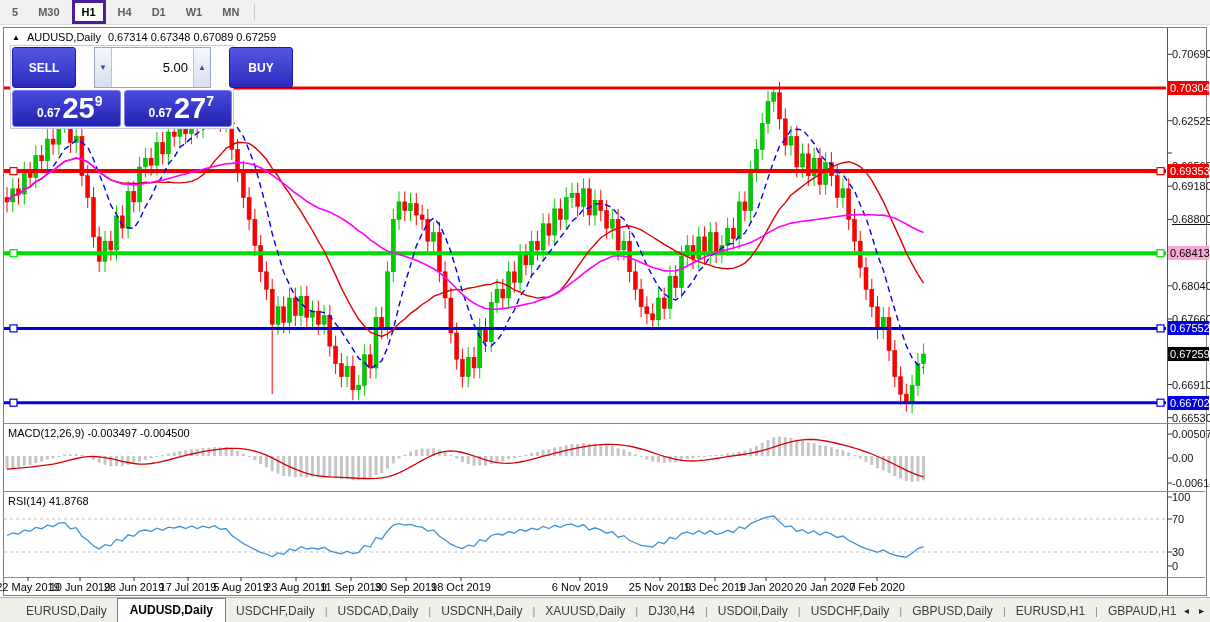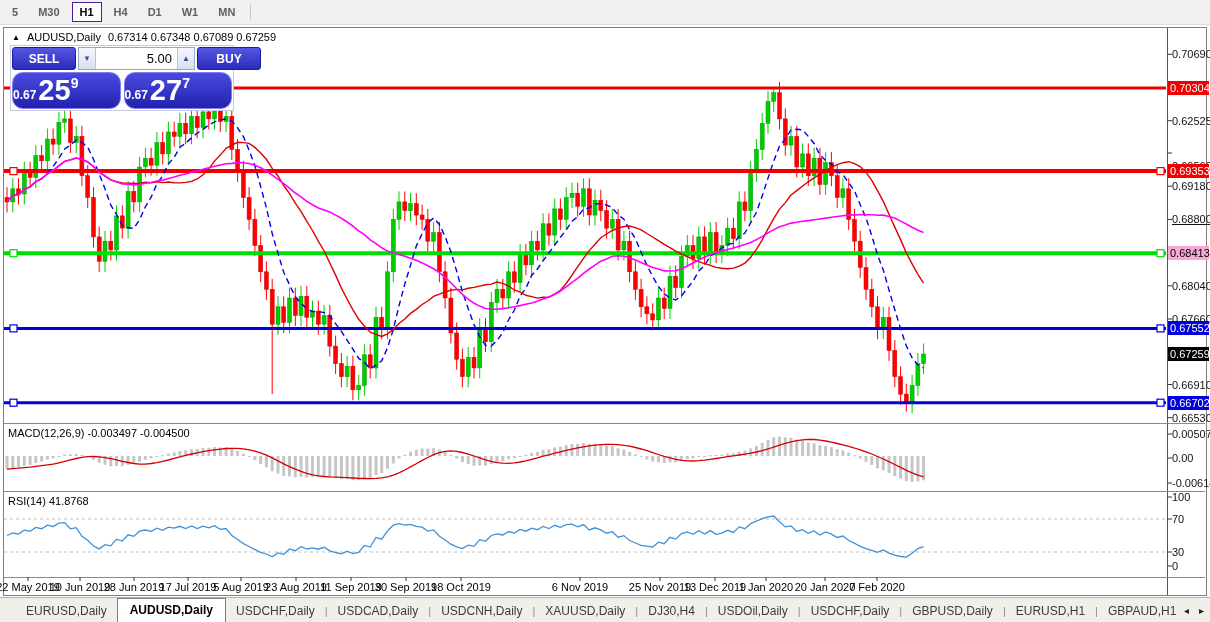--- a/index.html
+++ b/index.html
@@ -2,43 +2,43 @@
 <html><head>
 <meta charset="utf-8">
 <style>
   html,body{margin:0;padding:0;background:#fff;width:1210px;height:622px;overflow:hidden;
     font-family:"Liberation Sans",sans-serif;-webkit-font-smoothing:antialiased;}
   #stage{position:absolute;left:0;top:0;width:1210px;height:622px;}
   
   #toolbar{position:absolute;left:0;top:0;width:1210px;height:25px;background:#f0f0f0;
     border-bottom:1px solid #dcdcdc;display:flex;align-items:center;padding-left:2px;box-sizing:border-box;}
   .tf-btn{font-size:11px;font-weight:700;color:#5f5f5f;padding:3px 7px;margin:0 2px;border:1px solid transparent;cursor:default;}
-  .tf-btn.active{background:#fcfcfc;border:1px solid #4c1d95;color:#000;}
+  .tf-btn.active{background:#fcfcfc;border:3px solid #4c1d95;color:#000;}
   .tb-divider{width:1px;height:16px;background:#c6c6c6;margin:0 5px;}
   
   #frame{position:absolute;left:3px;top:27px;width:1202px;height:567px;border:1px solid #7f7f7f;background:transparent;}
   #chart-svg{position:absolute;left:0;top:0;width:1210px;height:622px;pointer-events:none;}
   
   #chart-header{position:absolute;left:12px;top:31px;font-size:11px;color:#000;display:flex;gap:7px;align-items:center;z-index:6;}
   #chart-header .tri{font-size:8px;}
   
   #trade-panel{position:absolute;left:10px;top:45px;width:220px;z-index:7;background:#fdfdfd;
     border:1px solid #c8c8d8;padding:1px;}
-  .tp-row1{display:flex;gap:2px;height:23px;}
+  .tp-row1{display:flex;gap:18px;height:41px;}
   .tp-btn{flex:0 0 62px;border:1px solid #1b1ba6;border-radius:3px;color:#fff;font-size:12px;font-weight:700;
     background:linear-gradient(#5457e2,#2b2bbc);display:flex;align-items:center;justify-content:center;cursor:pointer;}
   .tp-spin{flex:1;display:flex;border:1px solid #9aa6c8;background:#fff;}
   .spin-btn{width:17px;background:linear-gradient(#f5f7fc,#d9dfee);border:0;border-left:1px solid #b9c2da;border-right:1px solid #b9c2da;
     color:#33519e;font-size:8px;line-height:8px;padding:0;cursor:pointer;}
   .spin-btn:first-child{border-left:0;}
   .spin-btn:last-child{border-right:0;}
   #volume-input{flex:1;border:0;outline:0;font-family:"Liberation Sans",sans-serif;font-size:13px;text-align:right;padding-right:5px;width:40px;color:#000;padding-left:36px;}
   .tp-row2{display:flex;gap:3px;margin-top:2px;height:37px;}
-  .price-box{flex:1;border:1px solid #7d7df0;border-radius:11px;background:linear-gradient(#4a4adf,#2222ae);
-    color:#fff;display:flex;align-items:center;cursor:pointer;}
+  .price-box{flex:1;border:1px solid #7d7df0;border-radius:3px;background:linear-gradient(#4a4adf,#2222ae);
+    color:#fff;display:flex;align-items:center;justify-content:center;cursor:pointer;padding-left:7px;}
   .price-box .sm{font-size:12px;font-weight:700;margin-right:2px;margin-top:8px;}
   .price-box .lg{font-size:29px;font-weight:700;line-height:29px;}
   .price-box .sup{font-size:14px;font-weight:700;align-self:flex-start;margin-top:2px;}
   
   .ytick{position:absolute;left:1172px;width:38px;height:14px;line-height:14px;font-size:11px;color:#111;z-index:4;}
   .badge{position:absolute;left:1168px;width:41px;height:14px;line-height:14px;font-size:11px;color:#fff;
     padding-left:2px;z-index:5;box-sizing:border-box;}
   .ind-label{position:absolute;left:8px;font-size:11px;color:#000;z-index:4;}
   .date-label{position:absolute;top:581px;font-size:11px;color:#000;transform:translateX(-50%);white-space:nowrap;z-index:4;}
   

